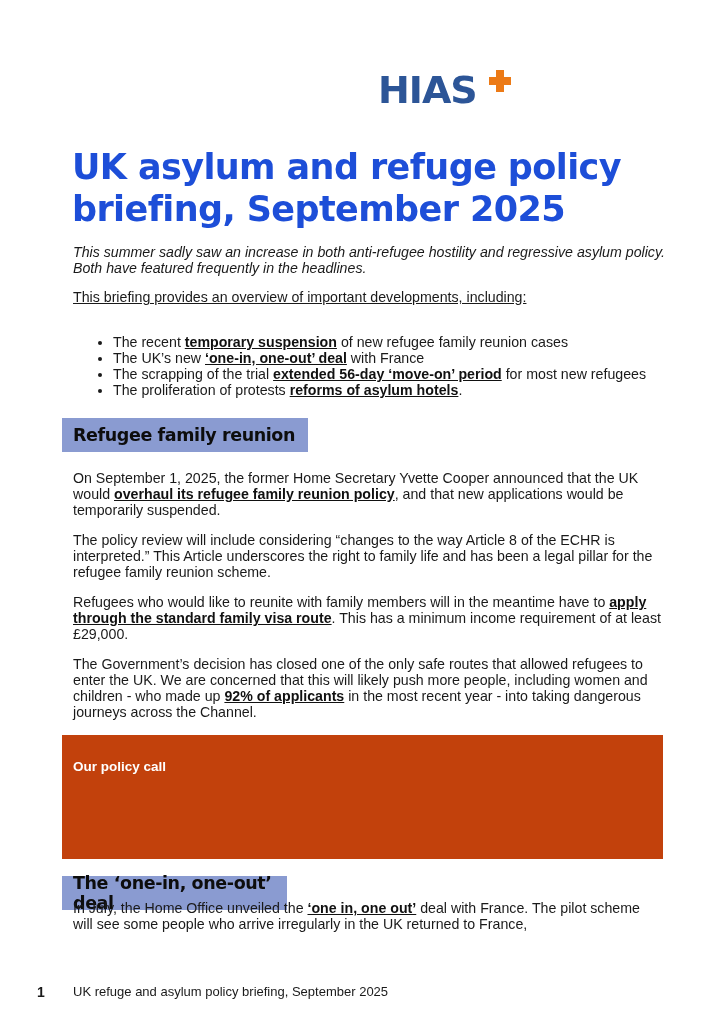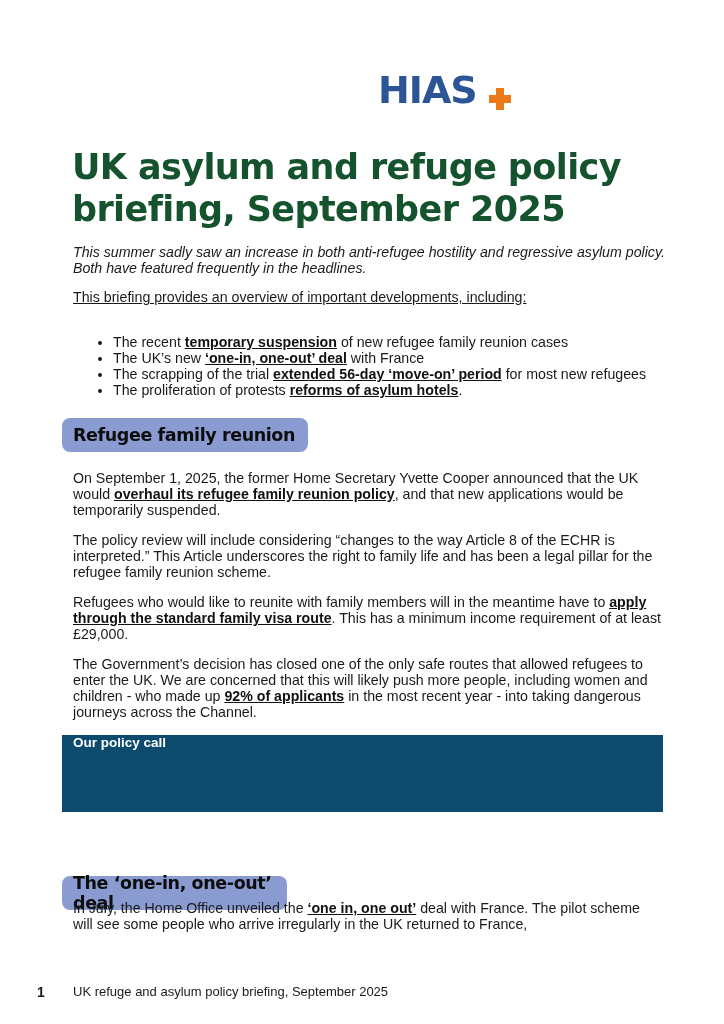--- a/index.html
+++ b/index.html
@@ -1,34 +1,34 @@
 <!DOCTYPE html>
 <html><head>
 <meta charset="utf-8">
 <style>
   html, body { margin: 0; padding: 0; background: #ffffff; }
   body { width: 724px; height: 1024px; position: relative; overflow: hidden;
          font-family: "Liberation Sans", "DejaVu Sans", sans-serif; color: #1a1a1a; }
-  .logo { position: absolute; left: 378px; top: 70px; height: 40px; display: flex; align-items: flex-end; }
+  .logo { position: absolute; left: 378px; top: 70px; height: 40px; display: flex; align-items: flex-start; }
   .logo .word { font-family: "DejaVu Sans", sans-serif; font-weight: bold; font-size: 38px; letter-spacing: -1px; color: #2c5597; line-height: 40px; }
   .logo .plus { width: 22px; height: 22px; position: relative; margin: 0 10px 0 12px; }
   .logo .plus::before, .logo .plus::after { content: ""; position: absolute; background: #ec7a16; }
   .logo .plus::before { left: 7px; top: 0; width: 8px; height: 22px; }
   .logo .plus::after { left: 0; top: 7px; width: 22px; height: 8px; }
   h1.title { position: absolute; left: 72px; top: 146px; width: 580px; margin: 0;
-     font-family: "DejaVu Sans", sans-serif; font-weight: bold; font-size: 35px; line-height: 42px; letter-spacing: -0.6px; color: #14532d; }
+     font-family: "DejaVu Sans", sans-serif; font-weight: bold; font-size: 35px; line-height: 42px; letter-spacing: -0.6px; color: #1d4ed8; }
   p { margin: 0; }
   .body-text { font-size: 14.2px; line-height: 16px; color: #1a1a1a; }
   .abs { position: absolute; left: 73px; width: 600px; }
   a.link { color: #111; font-weight: bold; text-decoration: underline; }
   ul.bullets { position: absolute; left: 73px; top: 318px; width: 590px; margin: 16px; padding-left: 24px; font-size: 14.2px; line-height: 16px; }
   ul.bullets li { margin: 0; }
   .section-head { position: absolute; left: 62px; height: 34px; background: #8a9bd1; display: flex; align-items: center; padding: 0 11px;
-     font-family: "DejaVu Sans", sans-serif; font-weight: bold; font-size: 17.5px; letter-spacing: -0.4px; color: #0d0d0d; box-sizing: border-box; border-radius: 8px; }
-  .policy-box { position: absolute; left: 62px; top: 735px; width: 601px; height: 77px; background: #0c4a6e; box-sizing: border-box; padding: 0 11px; color: #fff; }
+     font-family: "DejaVu Sans", sans-serif; font-weight: bold; font-size: 17.5px; letter-spacing: -0.4px; color: #0d0d0d; box-sizing: border-box; }
+  .policy-box { position: absolute; left: 62px; top: 735px; width: 601px; height: 124px; background: #c2410c; box-sizing: border-box; padding: 24px 11px; color: #fff; }
   .policy-box .ptitle { font-weight: bold; font-size: 13.5px; line-height: 16px; margin-bottom: 12px; color: #ffffff; }
   .policy-box .ptext { font-size: 14.2px; line-height: 16px; color: #dfe6f3; }
   .footer { position: absolute; top: 984px; left: 0; width: 724px; font-size: 13px; }
   .footer .pnum { position: absolute; left: 37px; font-weight: bold; font-size: 14px; }
   .footer .ftitle { position: absolute; left: 73px; color: #1a1a1a; }
   .footer .site { position: absolute; right: 46px; font-weight: bold; color: #111; margin-top: 44px; }
 </style>
 </head>
 <body>
 

